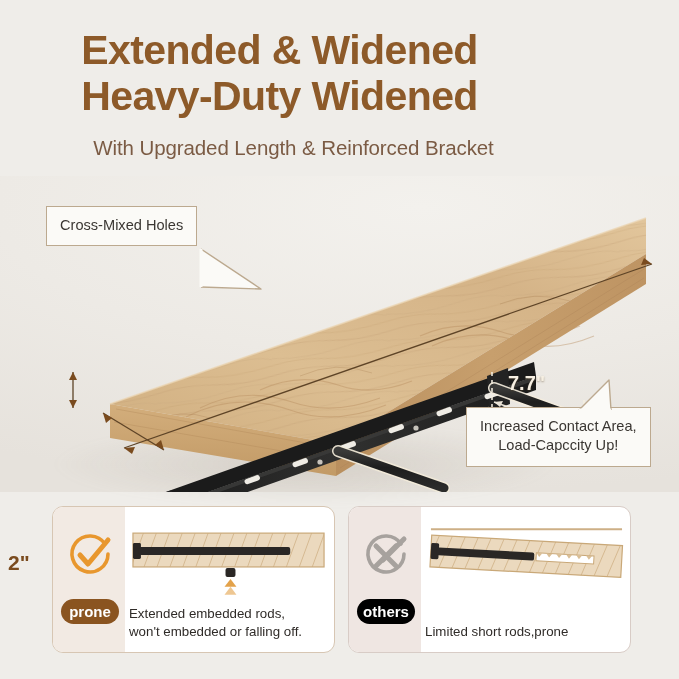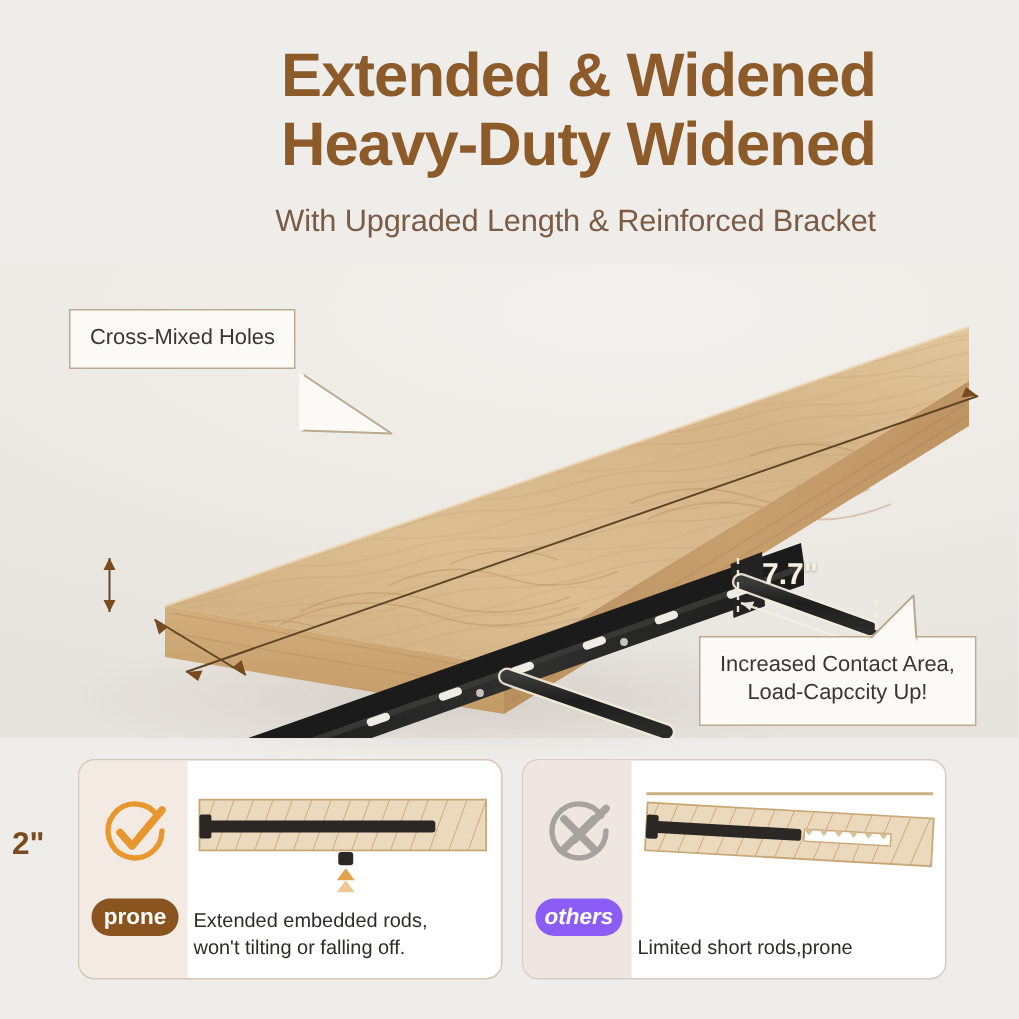--- a/index.html
+++ b/index.html
@@ -6,21 +6,21 @@
   html,body { width:679px; height:679px; }
   body {
     font-family:"Liberation Sans", sans-serif;
     background:#EFEDE9;
     position:relative;
     overflow:hidden;
   }
   #stage { position:absolute; inset:0; }
 
   
-  .hero { position:absolute; left:0; top:28px; width:559px; text-align:right;margin-left:25px; }
+  .hero { position:absolute; left:0; top:28px; width:559px; text-align:center; }
   .hero h1 {
     font-size:41px; line-height:1.12; font-weight:700;
     color:#8D5A29; letter-spacing:-0.6px;
   }
   .hero h2 {
     margin-top:16px; font-size:20.5px; font-weight:400;
     color:#7B5B44; letter-spacing:-0.1px;padding-left:28px;
   }
 
   
@@ -45,21 +45,21 @@
     background:#FBFAF7;
     border:1.4px solid #BCA98F;
     border-radius:0;
     color:#3A3632;
     font-size:14.6px; line-height:1.32;
     text-align:center;
     padding:9px 13px 10px;
     white-space:nowrap;
   }
   #callout-holes { left:46px; top:206px; }
-  #callout-load  { left:466px; top:424px; }
+  #callout-load  { left:466px; top:407px; }
   .callout .tail, .callout .tail-i { position:absolute; display:block; }
 
   
   .dim { position:absolute; color:#7A4B1E; font-weight:700; }
   #dim-72 { left:412px; top:362px; font-size:21px; }
   #dim-12 { left:70px;  top:437px; font-size:21px; }
   #dim-2  { left:8px;   top:375px; font-size:21px; }
   #dim-77 { left:508px; top:196px; font-size:20px; color:#F6EFE2;
             text-shadow:0 1px 2px rgba(90,70,40,.45); }
 
@@ -82,21 +82,21 @@
   .panel .body{ position:absolute; left:72px; top:0; right:0; bottom:0; }
 
   .mark{ position:absolute; left:14px; top:26px; width:46px; height:46px; }
   .pill{
     position:absolute; left:8px; top:92px;
     width:58px; height:25px; border-radius:13px;
     display:flex; align-items:center; justify-content:center;
     color:#fff; font-size:15px; font-weight:700;
   }
   #pill-ours   { background:#8A5420; }
-  #pill-others { background:#8b5cf6;font-style:italic; }
+  #pill-others { background:#000000; }
 
   .cap{
     position:absolute; left:4px; right:6px; bottom:11px;
     text-align:left; color:#2F2B28;
     font-size:13.3px; line-height:1.36;
   }
   .diagram{ position:absolute; left:0; top:4px; width:100%; height:92px; }
 </style>
 </head>
 <body>
@@ -308,21 +308,21 @@
           <path d="M106 40 L106 58 L110 64 L102 64 L106 58" fill="#2A2725"></path>
           <rect x="101" y="57" width="10" height="9" rx="2" fill="#2A2725"></rect>
 
           <g fill="#E3A24A">
             <path d="M106 68 l6 8 l-12 0 z"></path>
             <path d="M106 76 l6 8 l-12 0 z" opacity=".6"></path>
           </g>
         </svg>
         <div class="cap">
           <div>Extended embedded rods,</div>
-          <div>won't tilting or falling off.</div>
+          <div>won't embedded or falling off.</div>
         </div>
       </div>
     </div>
 
     <div class="panel" id="panel-others">
       <div class="side"></div>
 
       <svg class="mark" viewBox="0 0 46 46">
         <path d="M38 11 A18 18 0 1 0 41 21" fill="none" stroke="#A7A29E" stroke-width="3.6" stroke-linecap="round"></path>
         <path d="M13 13 L33 33" fill="none" stroke="#A7A29E" stroke-width="5" stroke-linecap="round"></path>

